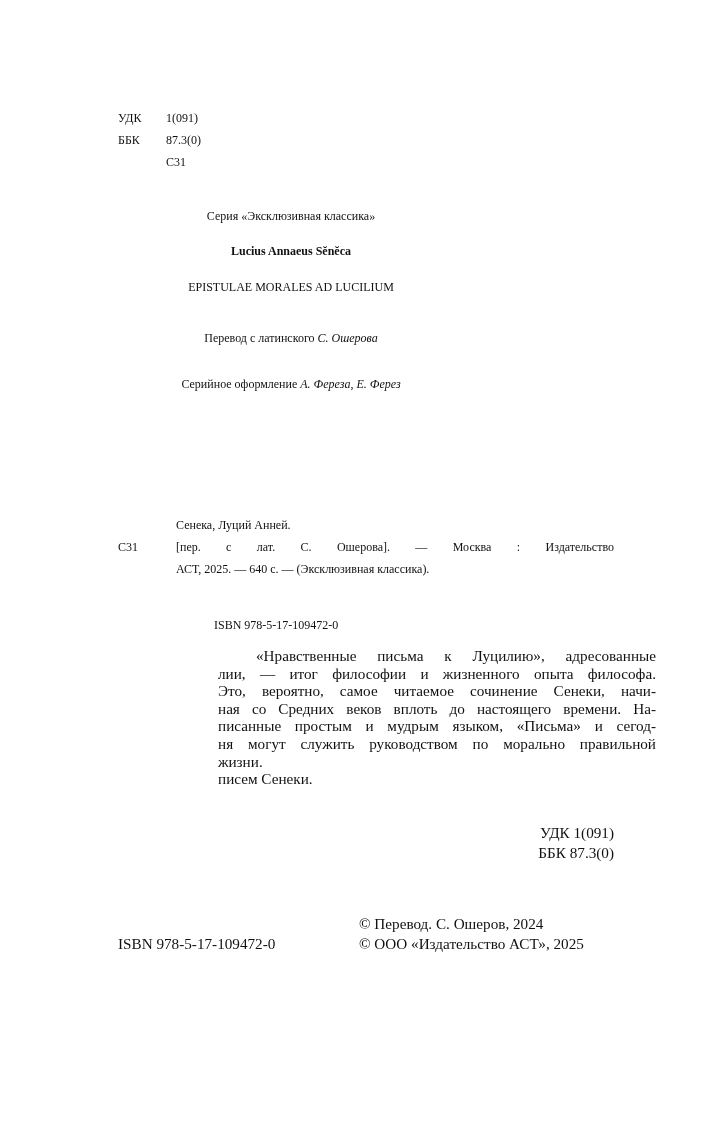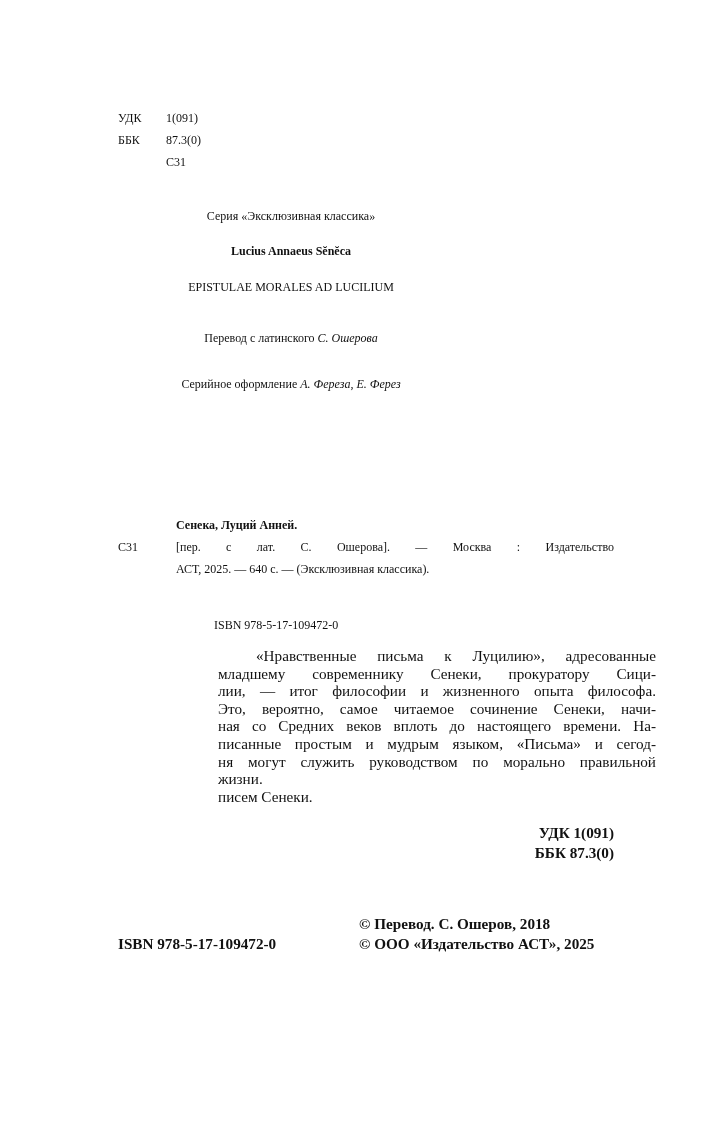--- a/index.html
+++ b/index.html
@@ -4,21 +4,21 @@
 <style>
   html, body { margin: 0; padding: 0; background: #ffffff; }
   body {
     width: 709px; height: 1123px; position: relative; overflow: hidden;
     font-family: "Liberation Serif", "DejaVu Serif", serif;
     color: #111111;
   }
   .abs { position: absolute; white-space: nowrap; }
   .f17 { font-size: 12px; line-height: 22px; }
   .f15 { font-size: 15.2px; line-height: 17.6px; }
-  .b { font-weight: bold; }
+  .b { font-weight: normal; }
   .i { font-style: italic; }
   .center { left: 0; width: 562px; text-align: center; margin-left: 10px; }
 
   .udk-block { left: 118px; top: 107px; }
   .udk-block .row { display: flex; }
   .udk-block .k { width: 48px; }
 
   .card-text {
     position: absolute; left: 176px; width: 438px;
     text-align: justify; text-align-last: left;
@@ -72,28 +72,27 @@
 <div class="abs f17 b" style="left:176px; top:514px;">Сенека, Луций Анней.</div>
 <div class="abs f17" style="left:118px; top:536px;">С31</div>
 <div class="card-text f17" style="top:536px;">
   <span class="card-line">[пер. с лат. С. Ошерова]. — Москва : Издательство</span>
   <span class="card-line last">АСТ, 2025. — 640 с. — (Эксклюзивная классика).</span>
 </div>
 <div class="abs f17" style="left:214px; top:614px;">ISBN 978-5-17-109472-0</div>
 
 <div class="abstract f15">
   <span class="l ind">«Нравственные письма к Луцилию», адресованные</span>
-  <span class="l">младшему современнику Сенеки, прокуратору Сици-</span>
   <span class="l">лии, — итог философии и жизненного опыта философа.</span>
   <span class="l">Это, вероятно, самое читаемое сочинение Сенеки, начи-</span>
   <span class="l">ная со Средних веков вплоть до настоящего времени. На-</span>
   <span class="l">писанные простым и мудрым языком, «Письма» и сегод-</span>
   <span class="l">ня могут служить руководством по морально правильной</span>
   <span class="l last">жизни.</span>
   <span class="l last">писем Сенеки.</span>
 </div>
 
 <div class="abs f15 b right-codes" style="top:824px;">УДК 1(091)</div>
 <div class="abs f15 b right-codes" style="top:844px;">ББК 87.3(0)</div>
 
-<div class="abs f15 b" style="left:359px; top:915px;">© Перевод. С. Ошеров, 2018</div>
+<div class="abs f15 b" style="left:359px; top:915px;">© Перевод. С. Ошеров, 2024</div>
 <div class="abs f15 b" style="left:118px; top:935px;">ISBN 978-5-17-109472-0</div>
 <div class="abs f15 b" style="left:359px; top:935px;">© ООО «Издательство АСТ», 2025</div>
 
 </body></html>

